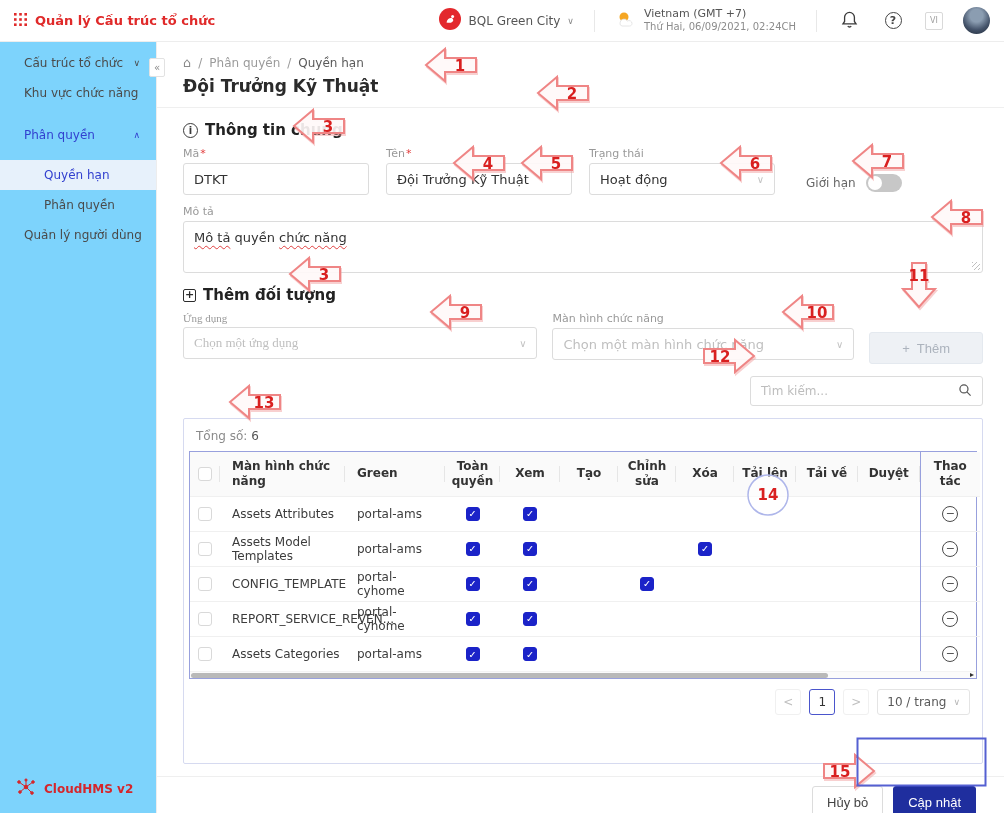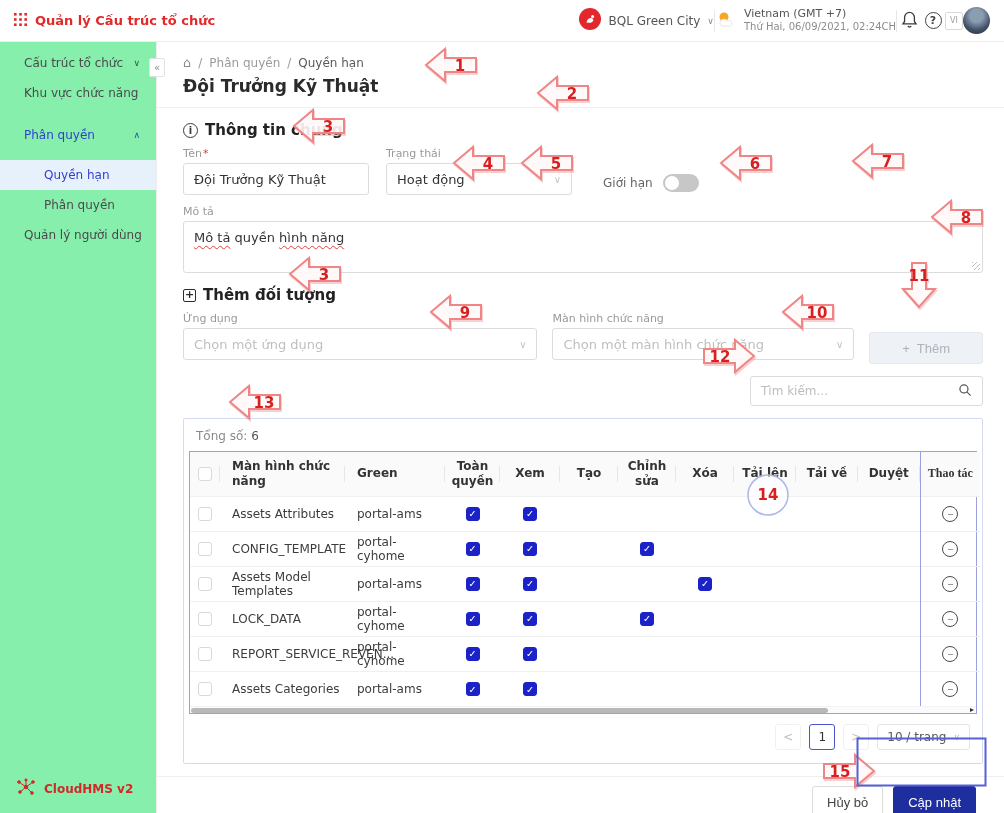--- a/index.html
+++ b/index.html
@@ -2,35 +2,35 @@
 <html><head>
 <meta charset="utf-8">
 <style>
   * { margin:0; padding:0; box-sizing:border-box; }
   html,body { width:1004px; height:813px; }
   body { position:relative; font-family:"DejaVu Sans","Liberation Sans",sans-serif; background:#fff; overflow:hidden; color:#333; }
 
   
   .topbar { position:absolute; top:0; left:0; right:0; height:42px; background:#fff; border-bottom:1px solid #ededed; display:flex; align-items:center; padding:0 14px; z-index:5; }
   .app-title { display:flex; gap:8px; color:#e02a2a; font-size:13px; font-weight:700; }
-  .tb-right { margin-left:auto; display:flex; align-items:center; gap:0; }
+  .tb-right { margin-left:auto; display:flex; align-items:center; gap:20px; }
   .org { display:flex; align-items:center; gap:7px; font-size:12px; color:#555; }
   .org .chev { font-size:9px; color:#888; }
   .divider-v { width:1px; height:22px; background:#e8e8e8; }
   .locale { display:flex; align-items:center; gap:7px; }
   .locale-txt { line-height:1.25; }
   .locale-txt .l1 { font-size:11px; color:#555; }
   .locale-txt .l2 { font-size:10px; color:#8c8c8c; }
   .icon-btn { width:24px; height:24px; display:flex; align-items:center; justify-content:center; }
   .lang-box { width:18px; height:18px; border:1px solid #d9d9d9; border-radius:2px; font-size:8px; color:#a0a0a0; display:flex; align-items:center; justify-content:center; }
   .avatar { width:27px; height:27px; border-radius:50%; background:radial-gradient(circle at 50% 32%, #8b9db1 0 28%, #44536a 62%, #1f2937 100%); }
   .help-circle { width:17px; height:17px; border:1.5px solid #444; border-radius:50%; font-size:11px; color:#444; font-weight:700; display:flex; align-items:center; justify-content:center; }
 
   
-  .sidebar { position:absolute; top:42px; left:0; bottom:0; width:157px; background:#86efac; border-right:1px solid #ededed; padding-top:6px; z-index:4; }
+  .sidebar { position:absolute; top:42px; left:0; bottom:0; width:157px; background:#7dd3fc; border-right:1px solid #ededed; padding-top:6px; z-index:4; }
   .side-item { height:30px; display:flex; align-items:center; padding-left:24px; padding-right:10px; font-size:12px; color:#4a4a4a; cursor:pointer; }
   .side-item .chev { margin-left:auto; margin-right:6px; font-size:9px; }
   .side-item.sub { padding-left:44px; }
   .side-item.highlight { color:#3240cf; }
   .side-item.selected { background:#e7f1fb; color:#3240cf; }
   .gap-sm { height:12px; } .gap-xs { height:10px; }
   .side-footer { position:absolute; bottom:14px; left:16px; display:flex; align-items:center; gap:8px; color:#d5262b; font-size:12px; font-weight:700; }
 
   .collapse-btn { position:absolute; top:58px; left:149px; width:16px; height:19px; background:#fff; border:1px solid #e2e2e2; border-radius:2px; z-index:6; font-size:10px; color:#8a8a8a; display:flex; align-items:center; justify-content:center; }
 
@@ -41,21 +41,21 @@
   .breadcrumb .last { color:#5a5a5a; }
   .page-title { margin-top:6px; font-size:17px; font-weight:700; color:#2b2b2b; }
   .hr-sep { border:0; border-top:1px solid #efefef; margin:11px -21px 0 -26px; }
 
   .sec-head { display:flex; align-items:center; gap:7px; margin-top:13px; font-size:15px; font-weight:700; color:#222; }
   .circle-i { width:15px; height:15px; border:1.4px solid #3a3a3a; border-radius:50%; font-size:10px; font-weight:700; color:#3a3a3a; display:flex; align-items:center; justify-content:center; font-style:normal; }
   .square-plus { width:13px; height:13px; border:1.4px solid #2c2c2c; border-radius:2px; font-size:11px; font-weight:700; color:#2c2c2c; display:flex; align-items:center; justify-content:center; line-height:0; }
 
   .form-row { display:flex; gap:17px; margin-top:8px; }
   .field { width:186px; }
-  .field.w-lg { width:384px; } .field.w-lg2 { width:327px; }
+  .field.w-lg { width:384px;font-family:Liberation Serif, serif; } .field.w-lg2 { width:327px; }
   .f-label { display:block; font-size:11px; color:#999; margin-bottom:3px; }
   .req { color:#e23b3b; margin-left:1px; }
   .input { height:32px; border:1px solid #dcdcdc; border-radius:3px; background:#fff; display:flex; align-items:center; padding:0 10px; font-size:13px; color:#333; }
   .input .chev { margin-left:auto; color:#c3c3c3; font-size:10px; }
   .placeholder { color:#bfbfbf; }
   .toggle-wrap { display:flex; align-items:center; gap:10px; margin-left:14px; padding-top:24px; font-size:12px; color:#666; }
   .switch { width:36px; height:18px; border-radius:9px; background:#c7c7c7; position:relative; cursor:pointer; }
   .switch::after { content:''; position:absolute; left:2px; top:2px; width:14px; height:14px; border-radius:50%; background:#fff; }
 
   .desc-field { margin-top:10px; }
@@ -71,21 +71,21 @@
   
   .table-card { margin-top:12px; height:346px; border:1px solid #d6daf0; border-radius:2px; position:relative; }
   .total-row { padding:10px 12px 8px; font-size:12px; color:#8a8a8a; }
   .total-row b { color:#555; font-weight:400; margin-left:4px; }
   .tbl-wrap { margin:0 5px; border:1px solid #98a0dd; }
   table { width:100%; border-collapse:collapse; table-layout:fixed; font-size:12px; }
   thead th { background:#fafafa; font-weight:600; color:#333; height:44px; padding:4px 5px; text-align:center; line-height:1.25; position:relative; }
   thead th:not(:last-child)::after { content:''; position:absolute; right:0; top:14px; height:16px; width:1px; background:#e6e6e6; }
   th.al, td.al { text-align:left; padding-left:12px; }
   td { height:35px; padding:2px 5px; text-align:center; border-top:1px solid #f0f0f0; color:#3c3c3c; }
-  .col-actions { border-left:1px solid #98a0dd !important;font-family:Liberation Serif, serif; }
+  .col-actions { border-left:1px solid #98a0dd !important; }
   .cbx { display:inline-flex; width:14px; height:14px; border:1px solid #d9d9d9; border-radius:3px; background:#fff; align-items:center; justify-content:center; vertical-align:middle; }
   .cbx.checked { background:#1b23c8; border-color:#1b23c8; color:#fff; font-size:9.5px; font-weight:700; }
   .minus-circle { display:inline-flex; width:16px; height:16px; border:1.3px solid #4a4a4a; border-radius:50%; color:#4a4a4a; font-size:11px; align-items:center; justify-content:center; line-height:0; }
   .hscroll { height:7px; background:#fbfbfb; position:relative; border-top:1px solid #f3f3f3; }
   .hthumb { position:absolute; left:1px; top:1px; height:5px; width:81%; background:#b9b9b9; border-radius:3px; }
   .hend { position:absolute; right:2px; top:1px; width:0; height:0; border-left:4px solid #333; border-top:2.5px solid transparent; border-bottom:2.5px solid transparent; }
   .pag-row { display:flex; justify-content:flex-end; align-items:center; gap:8px; padding:10px 12px; font-size:12px; color:#595959; }
   .pg { min-width:26px; height:26px; border-radius:3px; display:flex; align-items:center; justify-content:center; background:#fff; }
   .pg.arrow { border:1px solid #f0f0f0; color:#c0c0c0; }
   .pg.cur { border:1px solid #4a55cc; color:#333; }
@@ -226,41 +226,47 @@
   <h1 class="page-title">Đội Trưởng Kỹ Thuật</h1>
   <hr class="hr-sep">
 
   <div class="sec-head">
     <i class="circle-i">i</i>
     <span>Thông tin chung</span>
   </div>
 
   <div class="form-row">
     <div class="field">
+      <label class="f-label"><span>Mã</span><span class="req">*</span></label>
+      <div class="input">
+          <span>DTKT</span>
+        </div>
+    </div>
+    <div class="field">
       <label class="f-label"><span>Tên</span><span class="req">*</span></label>
       <div class="input">
           <span>Đội Trưởng Kỹ Thuật</span>
         </div>
     </div>
     <div class="field">
       <label class="f-label">Trạng thái</label>
       <div class="input">
         <span>Hoạt động</span>
         <span class="chev">∨</span>
       </div>
     </div>
     <div class="toggle-wrap">
       <span>Giới hạn</span>
       <span class="switch"></span>
     </div>
   </div>
 
   <div class="desc-field">
     <label class="f-label">Mô tả</label>
-    <div class="textarea"><span><span class="miss">Mô tả</span><span> quyền </span><span class="miss">hình năng</span></span></div>
+    <div class="textarea"><span><span class="miss">Mô tả</span><span> quyền </span><span class="miss">chức năng</span></span></div>
   </div>
 
   <div class="sec-head">
     <span class="square-plus">+</span>
     <span>Thêm đối tượng</span>
   </div>
 
   <div class="form-row" style="gap:15px;">
     <div class="field w-lg">
       <label class="f-label">Ứng dụng</label>
@@ -340,49 +346,35 @@
               <td></td>
               <td></td>
               <td></td>
               <td></td>
               <td></td>
               <td></td>
               <td class="col-actions"><span class="minus-circle">−</span></td>
             </tr>
             <tr>
               <td><span class="cbx"></span></td>
-              <td class="al">CONFIG_TEMPLATE</td>
-              <td class="al">portal-cyhome</td>
-              <td><span class="cbx checked">✓</span></td>
-              <td><span class="cbx checked">✓</span></td>
-              <td></td>
-              <td><span class="cbx checked">✓</span></td>
-              <td></td>
+              <td class="al">Assets Model Templates</td>
+              <td class="al">portal-ams</td>
+              <td><span class="cbx checked">✓</span></td>
+              <td><span class="cbx checked">✓</span></td>
+              <td></td>
+              <td></td>
+              <td><span class="cbx checked">✓</span></td>
               <td></td>
               <td></td>
               <td></td>
               <td class="col-actions"><span class="minus-circle">−</span></td>
             </tr>
             <tr>
               <td><span class="cbx"></span></td>
-              <td class="al">Assets Model Templates</td>
-              <td class="al">portal-ams</td>
-              <td><span class="cbx checked">✓</span></td>
-              <td><span class="cbx checked">✓</span></td>
-              <td></td>
-              <td></td>
-              <td><span class="cbx checked">✓</span></td>
-              <td></td>
-              <td></td>
-              <td></td>
-              <td class="col-actions"><span class="minus-circle">−</span></td>
-            </tr>
-            <tr>
-              <td><span class="cbx"></span></td>
-              <td class="al">LOCK_DATA</td>
+              <td class="al">CONFIG_TEMPLATE</td>
               <td class="al">portal-cyhome</td>
               <td><span class="cbx checked">✓</span></td>
               <td><span class="cbx checked">✓</span></td>
               <td></td>
               <td><span class="cbx checked">✓</span></td>
               <td></td>
               <td></td>
               <td></td>
               <td></td>
               <td class="col-actions"><span class="minus-circle">−</span></td>

